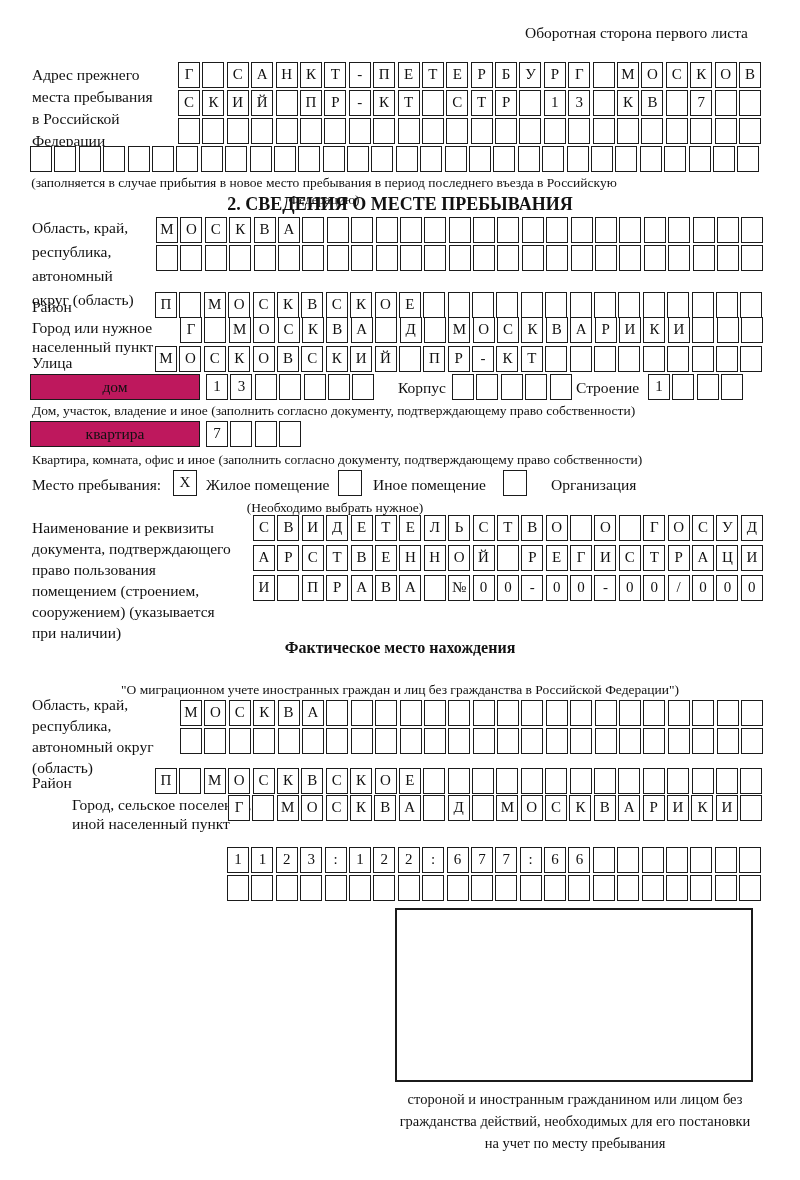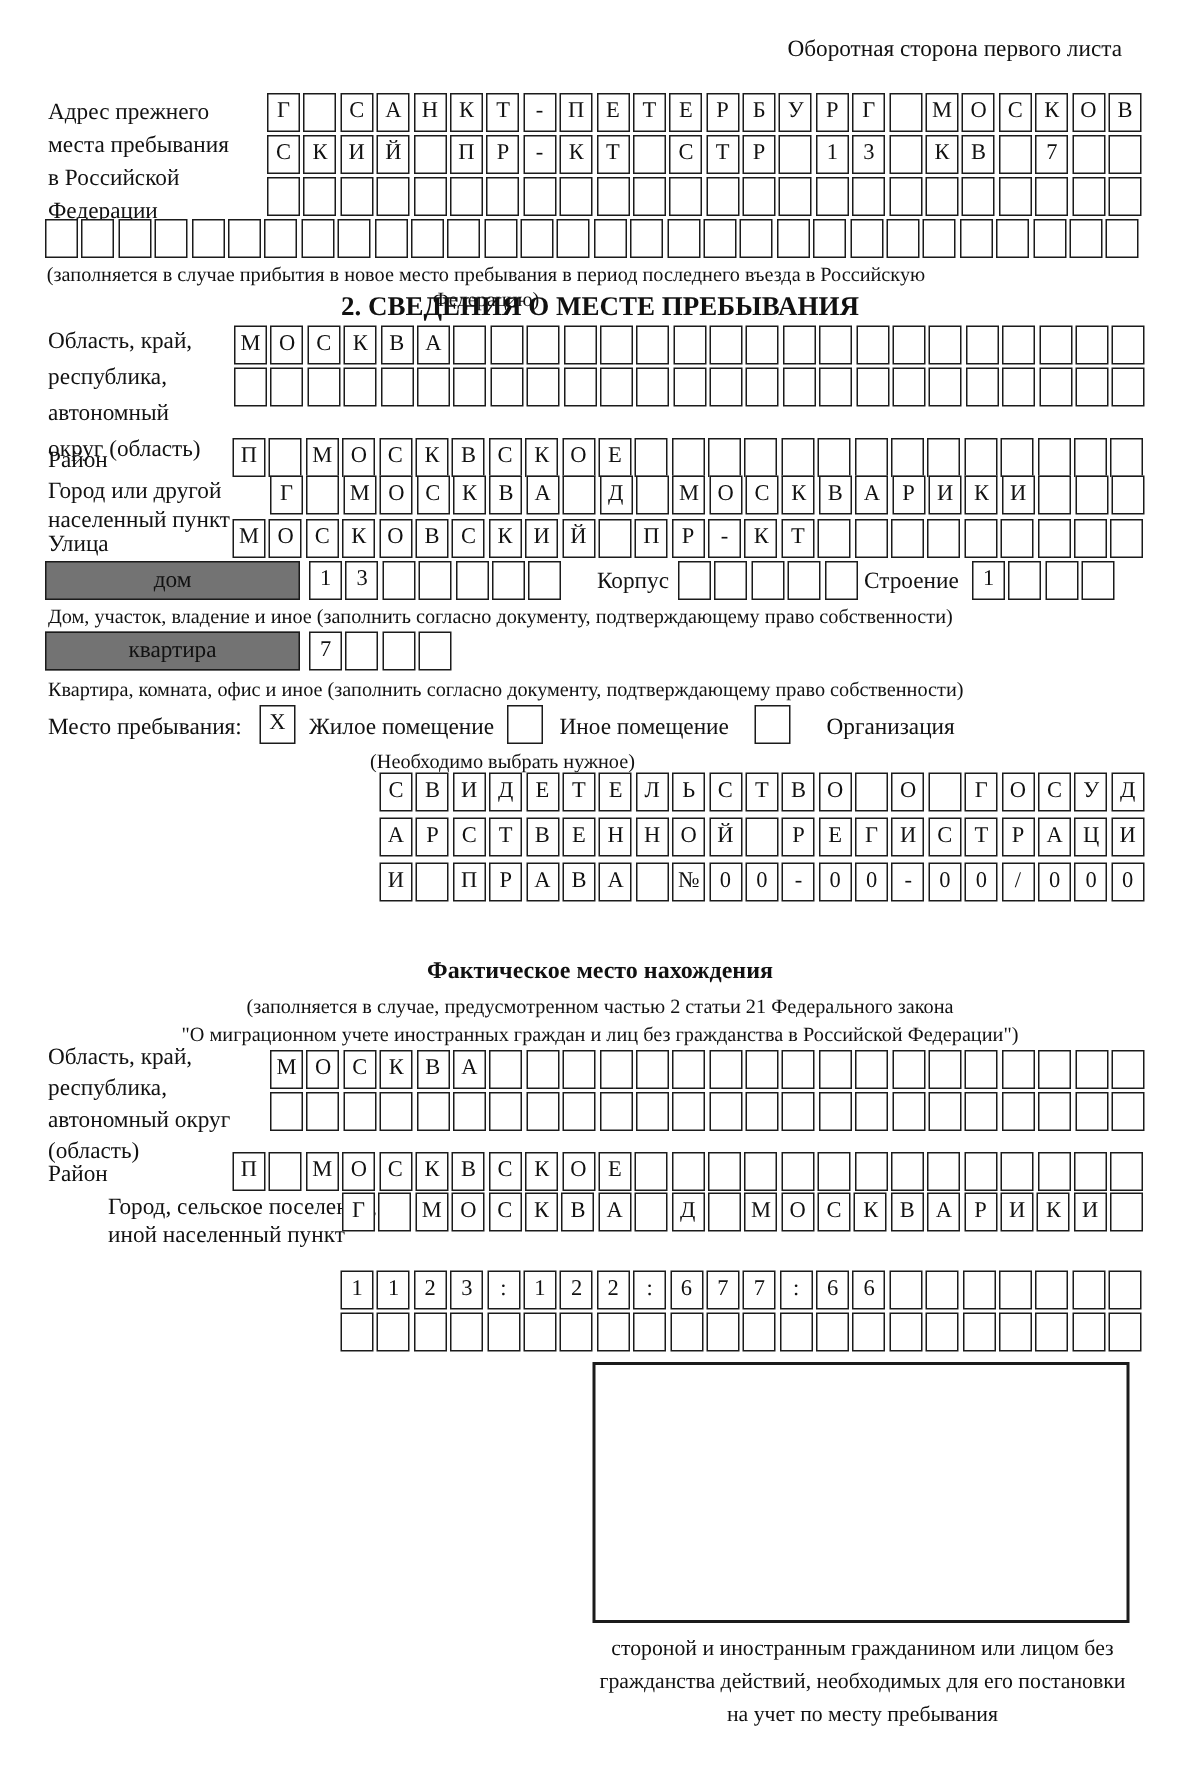--- a/index.html
+++ b/index.html
@@ -18,21 +18,21 @@
   .cellrow { white-space:nowrap; height:26px; }
   .cell {
     display:inline-block; width:22px; height:26px;
     border:1.6px solid #1b1b1b; margin-right:2.4px;
     text-align:center; font-size:15px; line-height:23px;
     vertical-align:top; background:#ffffff;
   }
   .widebox {
     display:block; width:170px; height:26px;
     border:1.7px solid #1b1b1b; text-align:center;
-    font-size:15.5px; line-height:23px; background:#737373;
+    font-size:15.5px; line-height:23px; background:#be185d;
   }
   .checkbox {
     display:block; width:24px; height:26px;
     border:1.7px solid #1b1b1b; text-align:center;
     font-size:15px; line-height:23px; background:#ffffff;
   }
   .bigbox { border:2px solid #1b1b1b; background:#ffffff; }
   .cap { font-size:14.5px; line-height:22px; text-align:center; }
 </style>
 </head>
@@ -51,21 +51,21 @@
 
   <div class="abs title center" style="left:0; top:194px; width:800px;">2. СВЕДЕНИЯ О МЕСТЕ ПРЕБЫВАНИЯ</div>
 
   <div class="abs label" style="left:32px; top:216px; width:118px; line-height:24px;">Область, край, республика, автономный округ (область)</div>
   <div class="abs cellrow" style="left:156px; top:217px;"><span class="cell">М</span><span class="cell">О</span><span class="cell">С</span><span class="cell">К</span><span class="cell">В</span><span class="cell">А</span><span class="cell"></span><span class="cell"></span><span class="cell"></span><span class="cell"></span><span class="cell"></span><span class="cell"></span><span class="cell"></span><span class="cell"></span><span class="cell"></span><span class="cell"></span><span class="cell"></span><span class="cell"></span><span class="cell"></span><span class="cell"></span><span class="cell"></span><span class="cell"></span><span class="cell"></span><span class="cell"></span><span class="cell"></span></div>
   <div class="abs cellrow" style="left:156px; top:245px;"><span class="cell"></span><span class="cell"></span><span class="cell"></span><span class="cell"></span><span class="cell"></span><span class="cell"></span><span class="cell"></span><span class="cell"></span><span class="cell"></span><span class="cell"></span><span class="cell"></span><span class="cell"></span><span class="cell"></span><span class="cell"></span><span class="cell"></span><span class="cell"></span><span class="cell"></span><span class="cell"></span><span class="cell"></span><span class="cell"></span><span class="cell"></span><span class="cell"></span><span class="cell"></span><span class="cell"></span><span class="cell"></span></div>
 
   <div class="abs label" style="left:32px; top:296px;">Район</div>
   <div class="abs cellrow" style="left:155px; top:292px;"><span class="cell">П</span><span class="cell"></span><span class="cell">М</span><span class="cell">О</span><span class="cell">С</span><span class="cell">К</span><span class="cell">В</span><span class="cell">С</span><span class="cell">К</span><span class="cell">О</span><span class="cell">Е</span><span class="cell"></span><span class="cell"></span><span class="cell"></span><span class="cell"></span><span class="cell"></span><span class="cell"></span><span class="cell"></span><span class="cell"></span><span class="cell"></span><span class="cell"></span><span class="cell"></span><span class="cell"></span><span class="cell"></span><span class="cell"></span></div>
 
-  <div class="abs label" style="left:32px; top:318px; width:145px; line-height:19px;">Город или другой населенный пункт</div>
+  <div class="abs label" style="left:32px; top:318px; width:145px; line-height:19px;">Город или нужное населенный пункт</div>
   <div class="abs cellrow" style="left:180px; top:317px;"><span class="cell">Г</span><span class="cell"></span><span class="cell">М</span><span class="cell">О</span><span class="cell">С</span><span class="cell">К</span><span class="cell">В</span><span class="cell">А</span><span class="cell"></span><span class="cell">Д</span><span class="cell"></span><span class="cell">М</span><span class="cell">О</span><span class="cell">С</span><span class="cell">К</span><span class="cell">В</span><span class="cell">А</span><span class="cell">Р</span><span class="cell">И</span><span class="cell">К</span><span class="cell">И</span><span class="cell"></span><span class="cell"></span><span class="cell"></span></div>
 
   <div class="abs label" style="left:32px; top:352px;">Улица</div>
   <div class="abs cellrow" style="left:155px; top:346px;"><span class="cell">М</span><span class="cell">О</span><span class="cell">С</span><span class="cell">К</span><span class="cell">О</span><span class="cell">В</span><span class="cell">С</span><span class="cell">К</span><span class="cell">И</span><span class="cell">Й</span><span class="cell"></span><span class="cell">П</span><span class="cell">Р</span><span class="cell">-</span><span class="cell">К</span><span class="cell">Т</span><span class="cell"></span><span class="cell"></span><span class="cell"></span><span class="cell"></span><span class="cell"></span><span class="cell"></span><span class="cell"></span><span class="cell"></span><span class="cell"></span></div>
 
   <div class="abs widebox" style="left:30px; top:374px;">дом</div>
   <div class="abs cellrow" style="left:206px; top:374px;"><span class="cell">1</span><span class="cell">3</span><span class="cell"></span><span class="cell"></span><span class="cell"></span><span class="cell"></span><span class="cell"></span></div>
   <div class="abs label" style="left:398px; top:377px;">Корпус</div>
   <div class="abs cellrow" style="left:452px; top:374px;"><span class="cell"></span><span class="cell"></span><span class="cell"></span><span class="cell"></span><span class="cell"></span></div>
   <div class="abs label" style="left:576px; top:377px;">Строение</div>
@@ -78,26 +78,26 @@
 
   <div class="abs label" style="left:32px; top:474px;">Место пребывания:</div>
   <div class="abs checkbox" style="left:173px; top:470px;">X</div>
   <div class="abs label" style="left:206px; top:474px;">Жилое помещение</div>
   <div class="abs checkbox" style="left:338px; top:470px;"></div>
   <div class="abs label" style="left:373px; top:474px;">Иное помещение</div>
   <div class="abs checkbox" style="left:503px; top:470px;"></div>
   <div class="abs label" style="left:551px; top:474px;">Организация</div>
   <div class="abs note-sm center" style="left:135px; top:499px; width:400px;">(Необходимо выбрать нужное)</div>
 
+  <div class="abs label" style="left:32px; top:517px; width:200px;">Наименование и реквизиты документа, подтверждающего право пользования помещением (строением, сооружением) (указывается при наличии)</div>
   <div class="abs cellrow" style="left:253px; top:515px;"><span class="cell">С</span><span class="cell">В</span><span class="cell">И</span><span class="cell">Д</span><span class="cell">Е</span><span class="cell">Т</span><span class="cell">Е</span><span class="cell">Л</span><span class="cell">Ь</span><span class="cell">С</span><span class="cell">Т</span><span class="cell">В</span><span class="cell">О</span><span class="cell"></span><span class="cell">О</span><span class="cell"></span><span class="cell">Г</span><span class="cell">О</span><span class="cell">С</span><span class="cell">У</span><span class="cell">Д</span></div>
   <div class="abs cellrow" style="left:253px; top:545px;"><span class="cell">А</span><span class="cell">Р</span><span class="cell">С</span><span class="cell">Т</span><span class="cell">В</span><span class="cell">Е</span><span class="cell">Н</span><span class="cell">Н</span><span class="cell">О</span><span class="cell">Й</span><span class="cell"></span><span class="cell">Р</span><span class="cell">Е</span><span class="cell">Г</span><span class="cell">И</span><span class="cell">С</span><span class="cell">Т</span><span class="cell">Р</span><span class="cell">А</span><span class="cell">Ц</span><span class="cell">И</span></div>
   <div class="abs cellrow" style="left:253px; top:575px;"><span class="cell">И</span><span class="cell"></span><span class="cell">П</span><span class="cell">Р</span><span class="cell">А</span><span class="cell">В</span><span class="cell">А</span><span class="cell"></span><span class="cell">№</span><span class="cell">0</span><span class="cell">0</span><span class="cell">-</span><span class="cell">0</span><span class="cell">0</span><span class="cell">-</span><span class="cell">0</span><span class="cell">0</span><span class="cell">/</span><span class="cell">0</span><span class="cell">0</span><span class="cell">0</span></div>
 
   <div class="abs title center" style="left:0; top:638px; width:800px; font-size:16px;">Фактическое место нахождения</div>
-  <div class="abs note-sm center" style="left:0; top:662px; width:800px;">(заполняется в случае, предусмотренном частью 2 статьи 21 Федерального закона</div>
   <div class="abs note-sm center" style="left:0; top:681px; width:800px;">"О миграционном учете иностранных граждан и лиц без гражданства в Российской Федерации")</div>
 
   <div class="abs label" style="left:32px; top:694px; width:150px;">Область, край, республика, автономный округ (область)</div>
   <div class="abs cellrow" style="left:180px; top:700px;"><span class="cell">М</span><span class="cell">О</span><span class="cell">С</span><span class="cell">К</span><span class="cell">В</span><span class="cell">А</span><span class="cell"></span><span class="cell"></span><span class="cell"></span><span class="cell"></span><span class="cell"></span><span class="cell"></span><span class="cell"></span><span class="cell"></span><span class="cell"></span><span class="cell"></span><span class="cell"></span><span class="cell"></span><span class="cell"></span><span class="cell"></span><span class="cell"></span><span class="cell"></span><span class="cell"></span><span class="cell"></span></div>
   <div class="abs cellrow" style="left:180px; top:728px;"><span class="cell"></span><span class="cell"></span><span class="cell"></span><span class="cell"></span><span class="cell"></span><span class="cell"></span><span class="cell"></span><span class="cell"></span><span class="cell"></span><span class="cell"></span><span class="cell"></span><span class="cell"></span><span class="cell"></span><span class="cell"></span><span class="cell"></span><span class="cell"></span><span class="cell"></span><span class="cell"></span><span class="cell"></span><span class="cell"></span><span class="cell"></span><span class="cell"></span><span class="cell"></span><span class="cell"></span></div>
 
   <div class="abs label" style="left:32px; top:772px;">Район</div>
   <div class="abs cellrow" style="left:155px; top:768px;"><span class="cell">П</span><span class="cell"></span><span class="cell">М</span><span class="cell">О</span><span class="cell">С</span><span class="cell">К</span><span class="cell">В</span><span class="cell">С</span><span class="cell">К</span><span class="cell">О</span><span class="cell">Е</span><span class="cell"></span><span class="cell"></span><span class="cell"></span><span class="cell"></span><span class="cell"></span><span class="cell"></span><span class="cell"></span><span class="cell"></span><span class="cell"></span><span class="cell"></span><span class="cell"></span><span class="cell"></span><span class="cell"></span><span class="cell"></span></div>
 
   <div class="abs label" style="left:32px; top:795px; width:195px; line-height:19px;margin-left:40px;">Город, сельское поселение, иной населенный пункт</div>

